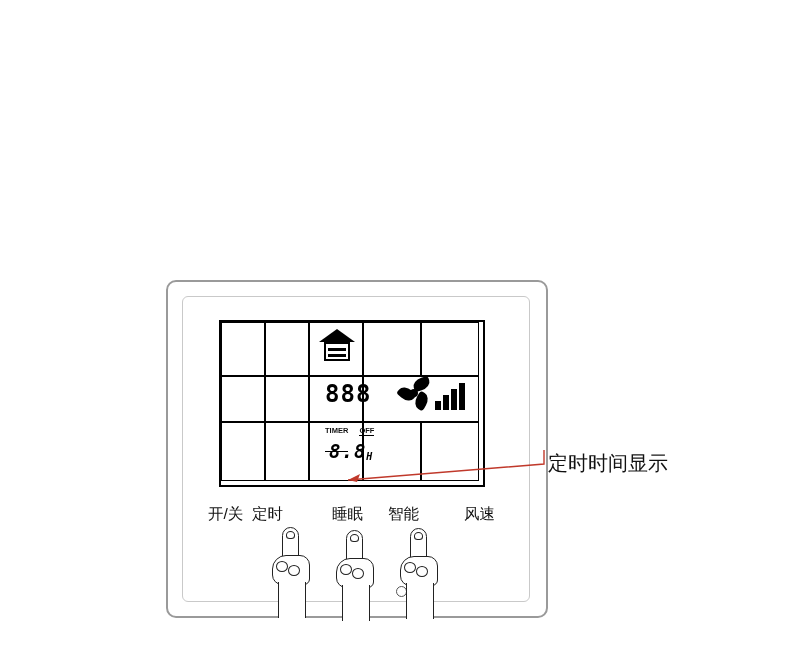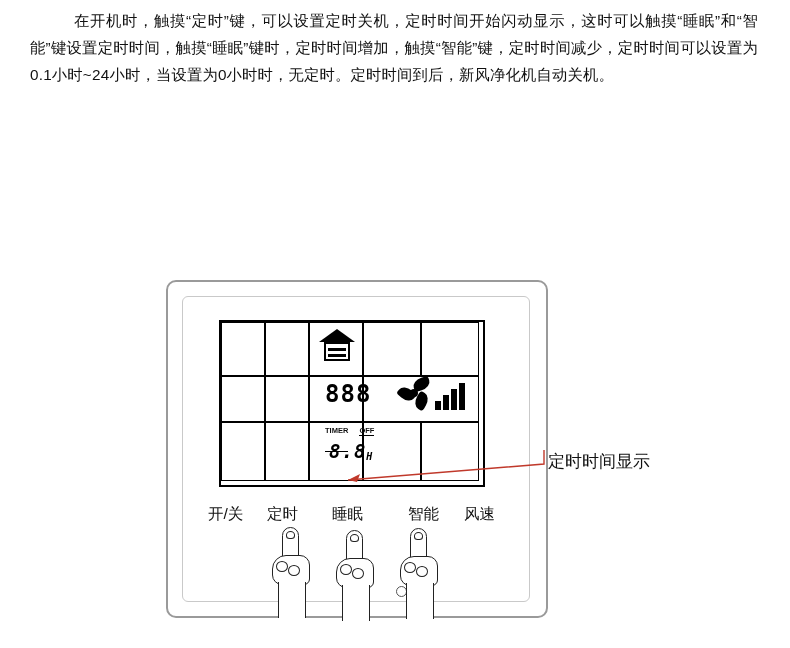--- a/index.html
+++ b/index.html
@@ -223,23 +223,23 @@
     top: 242px;
     width: 320px;
     font-size: 15.5px;
     color: #111;
   }
   .btn-row span {
     position: absolute;
     white-space: nowrap;
   }
   .b0 { left: 12px; }
-  .b1 { left: 71px; }
+  .b1 { left: 56px; }
   .b2 { left: 136px; }
-  .b3 { left: 212px; }
+  .b3 { left: 192px; }
   .b4 { left: 268px; }
 
   
   .led {
     position: absolute;
     left: 228px;
     top: 304px;
     width: 9px;
     height: 9px;
     border: 1.5px solid #555;
@@ -307,37 +307,36 @@
   }
   .h1 { left: 272px; top: 265px; }
   .h2 { left: 336px; top: 268px; }
   .h3 { left: 400px; top: 266px; }
 
   
   .annot-label {
     position: absolute;
     left: 548px;
     top: 188px;
-    font-size: 17px;
+    font-size: 20px;
     color: #111;
     white-space: nowrap;
   }
   .annot-svg {
     position: absolute;
     left: 330px;
     top: 170px;
     width: 240px;
     height: 60px;
   }
 </style>
 </head>
 <body>
 
 <div class="doc">
-  <p class="para">在开机时，触摸“定时”键，可以设置定时关机，定时时间开始闪动显示，这时可以触摸“睡眠”和“智能”键设置定时时间，触摸“睡眠”键时，定时时间增加，触摸“智能”键，定时时间减少，定时时间可以设置为0.1小时~24小时，当设置为0小时时，无定时。定时时间到后，新风净化机自动关机。</p>
 </div>
 
 <div class="device-wrap">
 
   <div class="panel-outer">
     <div class="panel-inner"></div>
 
     <div class="lcd">
 
       <div class="cell" style="left:0px;   top:0px;   width:44px; height:54px;"></div>

